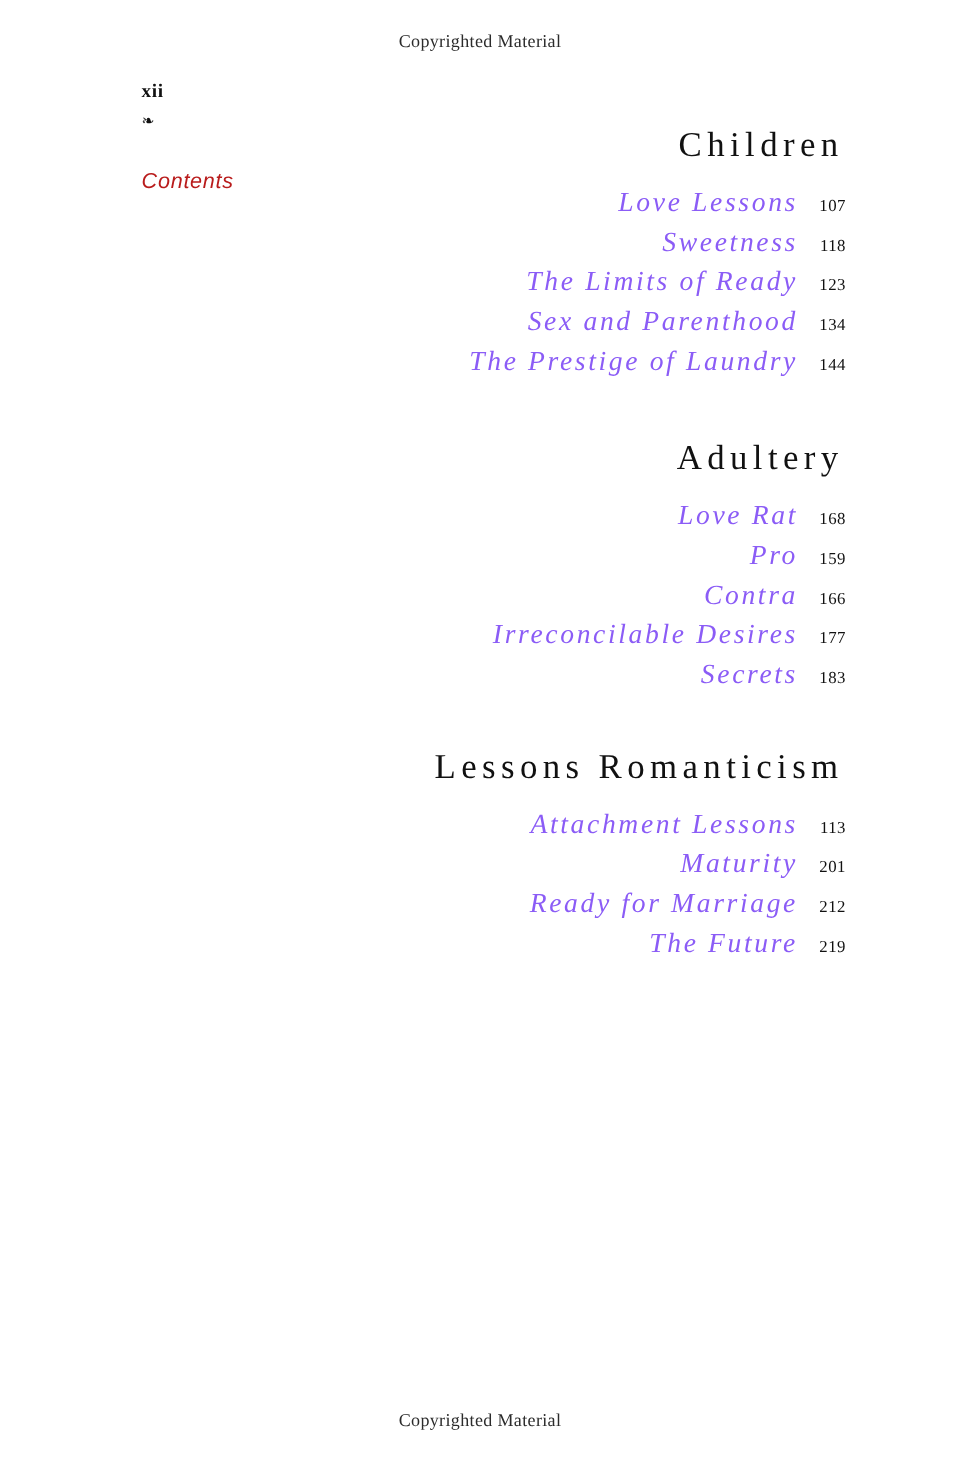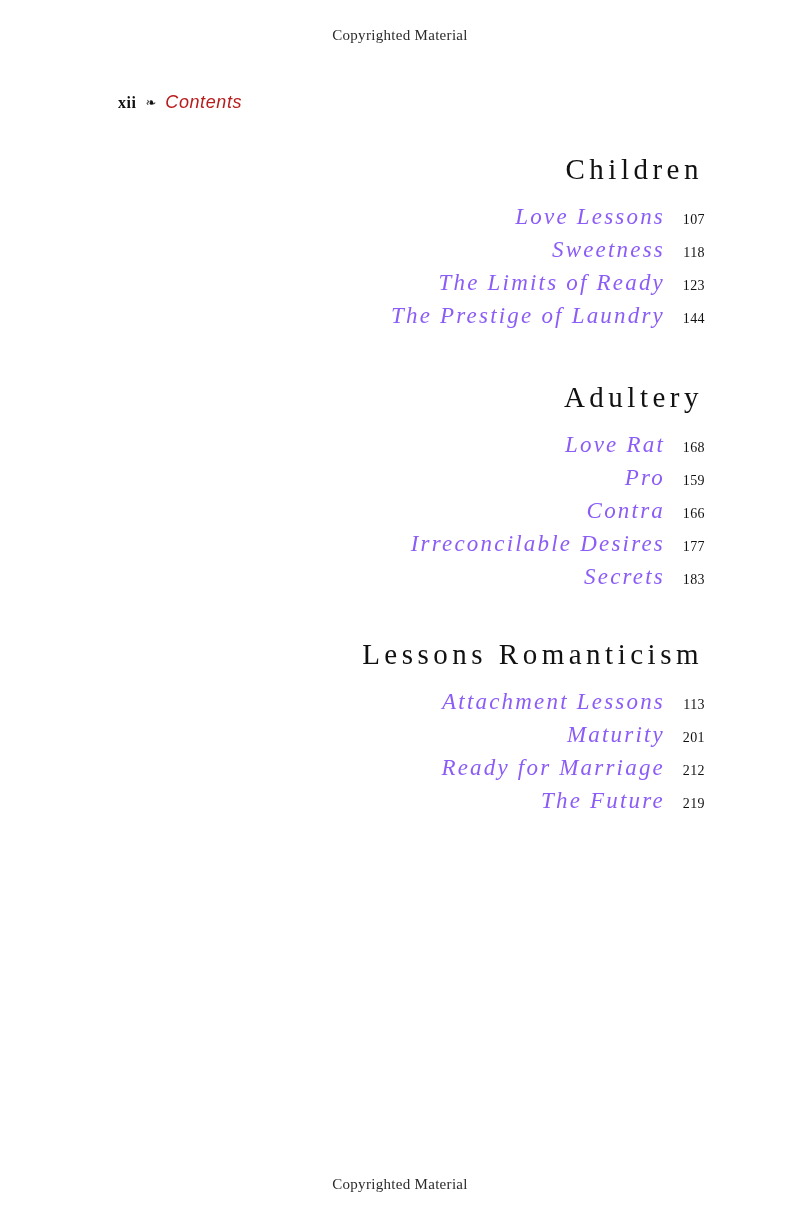--- a/index.html
+++ b/index.html
@@ -34,20 +34,21 @@
   .watermark.top { top: 27px; }
   .watermark.bottom { top: 1176px; }
 
   .running-head {
     position: absolute;
     left: 118px;
     top: 68px;
     display: flex;
     align-items: baseline;
     gap: 9px;
+    flex-direction: column;
   }
   .folio {
     font-family: "Liberation Serif", serif;
     font-weight: bold;
     font-size: 16px;
     color: #111;
     letter-spacing: 0.5px;
   }
   .leaf {
     font-size: 13px;
@@ -67,21 +68,20 @@
 
   .toc {
     position: absolute;
     left: 60px;
     top: 105px;
     width: 645px;
   }
 
   .section {
     margin-bottom: 40px;
-    margin-top: 48px;
   }
   .section-title {
     text-align: right;
     font-family: "Liberation Serif", serif;
     font-size: 29px;
     letter-spacing: 4.5px;
     color: #111;
     padding-right: 2px;
     margin-bottom: 18px;
     white-space: nowrap;
@@ -139,20 +139,24 @@
       </div>
       <div class="entry">
         <span class="entry-title">Sweetness</span>
         <span class="entry-page">118</span>
       </div>
       <div class="entry">
         <span class="entry-title">The Limits of Ready</span>
         <span class="entry-page">123</span>
       </div>
       <div class="entry">
+        <span class="entry-title">Sex and Parenthood</span>
+        <span class="entry-page">134</span>
+      </div>
+      <div class="entry">
         <span class="entry-title">The Prestige of Laundry</span>
         <span class="entry-page">144</span>
       </div>
     </div>
 
     <div class="section" id="section-1">
       <div class="section-title">Adultery</div>
       <div class="entry">
         <span class="entry-title">Love Rat</span>
         <span class="entry-page">168</span>

